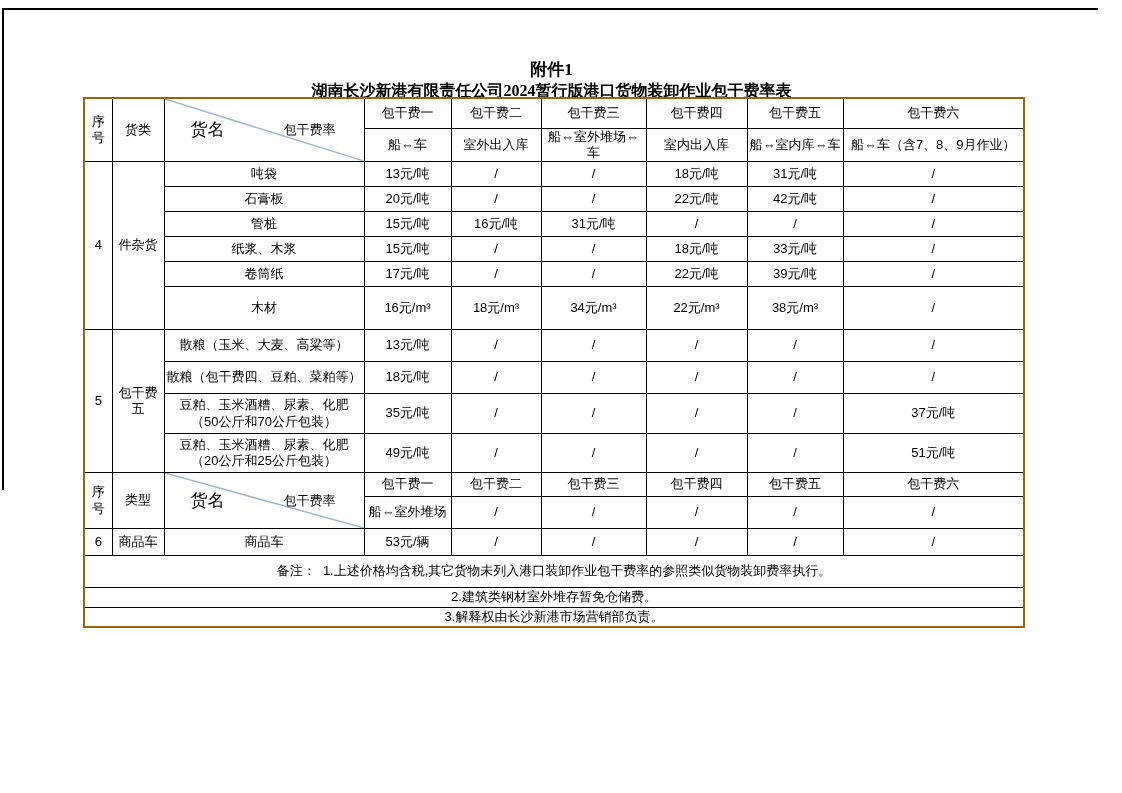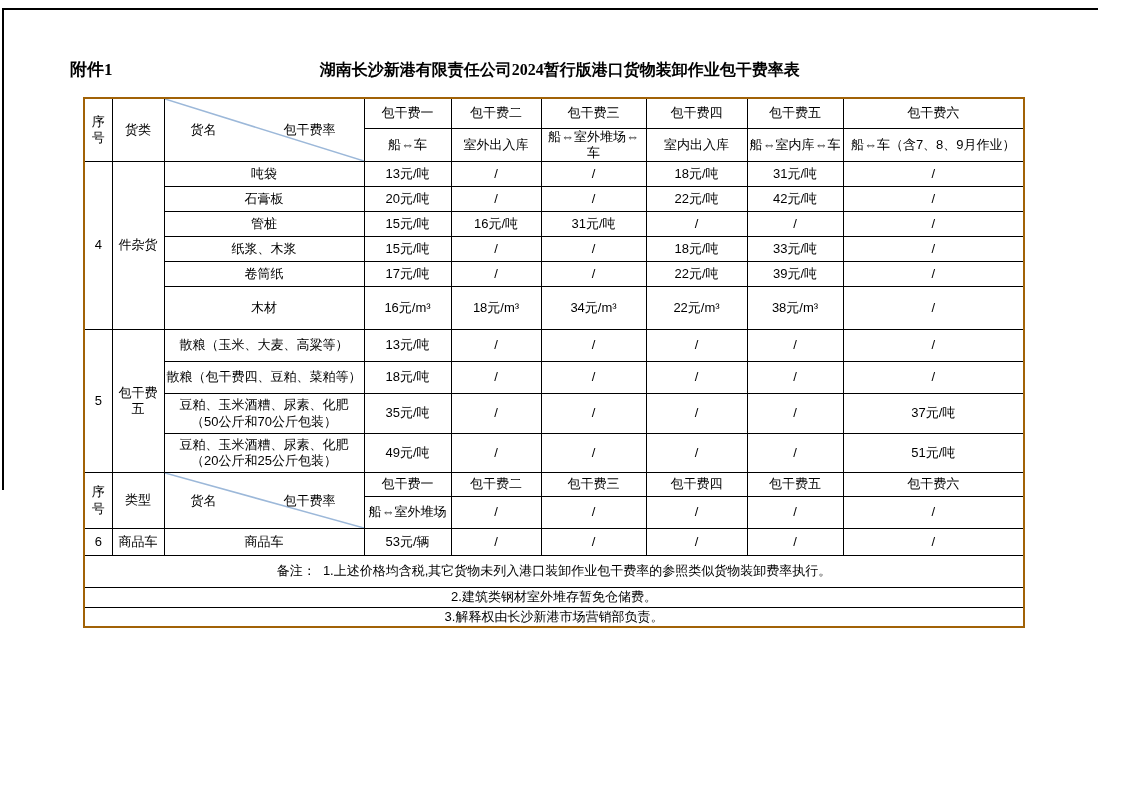--- a/index.html
+++ b/index.html
@@ -6,41 +6,41 @@
   html, body { background:#fff; }
   #canvas {
     position:relative; width:1122px; height:793px; background:#ffffff;
     font-family:"Liberation Sans","DejaVu Sans",sans-serif; color:#000; overflow:hidden;
   }
   
   .page-edge { position:absolute; background:#000; }
   #page-edge-top { left:2px; top:8px; width:1096px; height:2px; }
   #page-edge-left { left:2px; top:8px; width:2px; height:482px; }
 
-  #doc-header { position:absolute; left:70px; top:58px; width:937px; display:flex; align-items:flex-end; }
+  #doc-header { position:absolute; left:83px; top:58px; width:937px; display:flex; align-items:center;flex-direction:column; }
   #attachment-label { font-family:"Liberation Serif","DejaVu Serif",serif; font-weight:bold; font-size:17px; white-space:nowrap; }
   #doc-title { flex:1; text-align:center; font-family:"Liberation Serif","DejaVu Serif",serif; font-weight:bold; font-size:16px; white-space:nowrap; }
 
   #rate-table {
     position:absolute; left:83px; top:97px; width:940px;
     border-collapse:collapse; table-layout:fixed;
     border:2px solid #a16207;
   }
   #rate-table td {
     border:1px solid #000; text-align:center; vertical-align:middle;
     font-size:13px; line-height:1.25; padding:0 2px; overflow:hidden;
   }
   tr.h30 td { height:30px; } tr.h25 td { height:25px; } tr.h33 td { height:43px; }
   tr.h32 td { height:32px; } tr.h40 td { height:40px; } tr.h39 td { height:39px; }
   tr.h24 td { height:24px; } tr.h21 td { height:32px; } tr.h27 td { height:27px; }
   tr.h20 td { height:20px; } tr.h19 td { height:19px; }
 
   td.diag-cell { position:relative; padding:0; }
   td.diag-cell svg { position:absolute; left:0; top:0; width:100%; height:100%; display:block; }
-  .diag-name  { position:absolute; left:26px;  top:50%; transform:translateY(-50%); font-size:13px; }
+  .diag-name  { position:absolute; left:26px;  top:50%; transform:translateY(-50%); font-size:17px; }
   .diag-rate  { position:absolute; right:28px; top:50%; transform:translateY(-50%); font-size:13px; }
 
   td.note-cell { text-align:left; padding-left:4px; white-space:pre; }
 </style>
 </head>
 <body>
 
 <div id="canvas">
 
   <div id="page-edge-top" class="page-edge"></div>

